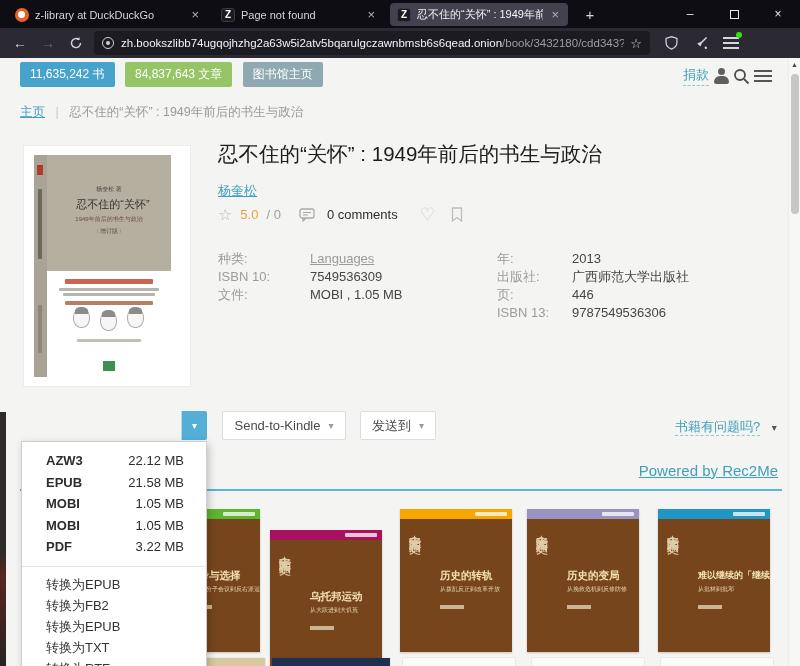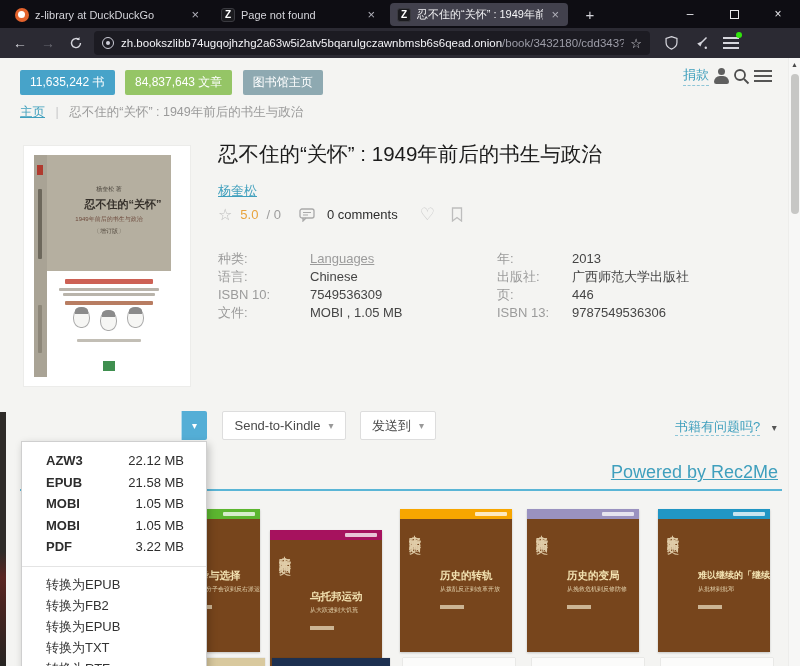--- a/index.html
+++ b/index.html
@@ -73,21 +73,21 @@
   .mcol.left .mlabel { width:92px; }
   .mcol.right .mlabel { width:75px; }
 
   
   .coverbox { position:absolute; left:24px; top:88px; width:166px; height:240px; background:#fff; box-shadow:0 0 0 1px #ececea; }
   .spine { position:absolute; left:10px; top:9px; width:13px; height:222px; background:#a9a395; }
   .seal { position:absolute; left:3px; top:14px; width:6px; height:10px; background:#b03a2e; }
   .front { position:absolute; left:23px; top:9px; width:124px; height:222px; background:#fff; }
   .cv-top { position:absolute; left:0; top:0; width:124px; height:116px; background:#b5afa0; text-align:center; }
   .cv-author { position:absolute; left:0; top:30px; width:124px; font-size:6px; color:#4a443c; }
-  .cv-title { position:absolute; left:14px; top:42px; width:124px; font-size:11px; font-weight:bold; color:#35302a; }
+  .cv-title { position:absolute; left:4px; top:42px; width:124px; font-size:11px; font-weight:normal; color:#35302a; }
   .cv-sub { position:absolute; left:0; top:60px; width:124px; font-size:6px; color:#6d4a3c; }
   .cv-ed { position:absolute; left:0; top:72px; width:124px; font-size:6px; color:#584f44; }
   .bar { position:absolute; border-radius:1px; }
   .faces { position:absolute; left:0; top:150px; width:124px; height:26px; }
   .face { position:absolute; top:2px; width:17px; height:21px; border-radius:50% 50% 45% 45%; border:1px solid #a9a9a9; background:#f6f6f4; }
   .face::before { content:""; position:absolute; left:1px; top:-1px; width:13px; height:7px; border-radius:50% 50% 0 0; background:#8b8b8b; }
   .cv-logo { position:absolute; left:56px; top:206px; width:12px; height:10px; background:#3f8f4f; }
 
   
   .dl-main { position:absolute; left:21px; top:353px; width:160px; height:29px; background:#54aed6; color:#fff;
@@ -104,21 +104,21 @@
 
   
   .dropdown { position:absolute; left:21px; top:383px; width:186px; height:240px; background:#fff;
               border:1px solid #cfcfcf; box-shadow:2px 3px 8px rgba(0,0,0,.22); z-index:40; padding-top:8px; }
   .fmt { display:flex; justify-content:space-between; padding:0 22px 0 24px; height:21.5px; line-height:21.5px; font-size:13px; color:#2d2d2d; }
   .fmt .fname { font-weight:bold; }
   .dd-sep { border-top:1px solid #e4e4e4; margin:8px 0 7px 0; }
   .cvt { padding:0 24px; height:21px; line-height:21px; font-size:13px; color:#333; }
 
   
-  .powered { position:absolute; right:22px; top:404px; font-size:18px; text-decoration:underline; }
+  .powered { position:absolute; right:22px; top:404px; font-size:15px; text-decoration:underline; }
   .tealline { position:absolute; left:20px; top:431px; width:762px; height:2px; background:#5ab5d6; }
   .cover { position:absolute; top:451px; width:112px; height:143px; background:#77451c; box-shadow:0 1px 2px rgba(0,0,0,.2); overflow:hidden; }
   .cbar { position:absolute; left:0; top:0; width:112px; height:10px; }
   .cbar .tinybar { position:absolute; right:5px; top:3px; width:32px; height:4px; background:rgba(255,255,255,.75); border-radius:1px; }
   .vseries { position:absolute; left:6px; top:16px; writing-mode:vertical-rl; font-size:12.5px; color:#ead9b5; letter-spacing:1px; opacity:.92; }
   .ctitle { position:absolute; left:40px; top:60px; font-size:10.5px; font-weight:bold; color:#f3e3b2; white-space:nowrap; }
   .csub { position:absolute; left:40px; top:76px; font-size:6px; color:#e5d4ae; white-space:nowrap; }
   .cauthor { position:absolute; left:40px; top:96px; width:24px; height:4px; background:rgba(240,228,198,.7); }
   .c0 .cbar{background:#5cb630;} .c1 .cbar{background:#a6125e;} .c2 .cbar{background:#f7a600;}
   .c3 .cbar{background:#9a92c0;} .c4 .cbar{background:#2196c4;}
@@ -197,21 +197,21 @@
             <rect x="0" y="6" width="16" height="2" fill="#d6d6dd"></rect>
             <rect x="0" y="11" width="16" height="2" fill="#d6d6dd"></rect>
           </svg>
         <span class="dot"></span>
       </span>
     </div>
   </div>
 
   <div class="page">
 
-    <div class="abs" style="left:20px;top:12px;text-align:center;">
+    <div class="abs" style="left:20px;top:4px;text-align:center;">
       <span class="badge b0">11,635,242 书</span>
       <span class="badge b1">84,837,643 文章</span>
       <span class="badge b2">图书馆主页</span>
     </div>
     <div class="hdr-right">
       <a class="teal donate" href="#">捐款</a>
       <span class="person"></span>
       <span>
         <svg width="17" height="17" viewBox="0 0 17 17">
             <circle cx="7" cy="7" r="5" stroke="#4c4c4c" stroke-width="1.8" fill="none"></circle>
@@ -275,21 +275,20 @@
       <span style="font-size:17px;color:#c9c9c9;margin-left:14px;">♡</span>
       <span style="margin-left:8px;">
         <svg width="12" height="15" viewBox="0 0 12 15">
             <path d="M1.5 1h9v13l-4.5-3.4L1.5 14z" stroke="#bdbdbd" stroke-width="1.3" fill="none"></path>
           </svg>
       </span>
     </div>
 
     <div class="mcol left" style="left:218px;top:192px;">
       <div class="mrow"><span class="mlabel">种类:</span><a class="mlink" href="#">Languages</a></div>
-      <div class="mrow"><span class="mlabel">语言:</span><span class="mval">Chinese</span></div>
       <div class="mrow"><span class="mlabel">ISBN 10:</span><span class="mval">7549536309</span></div>
       <div class="mrow"><span class="mlabel">文件:</span><span class="mval">MOBI , 1.05 MB</span></div>
     </div>
     <div class="mcol right" style="left:497px;top:192px;">
       <div class="mrow"><span class="mlabel">年:</span><span class="mval">2013</span></div>
       <div class="mrow"><span class="mlabel">出版社:</span><span class="mval">广西师范大学出版社</span></div>
       <div class="mrow"><span class="mlabel">页:</span><span class="mval">446</span></div>
       <div class="mrow"><span class="mlabel">ISBN 13:</span><span class="mval">9787549536306</span></div>
     </div>
 

